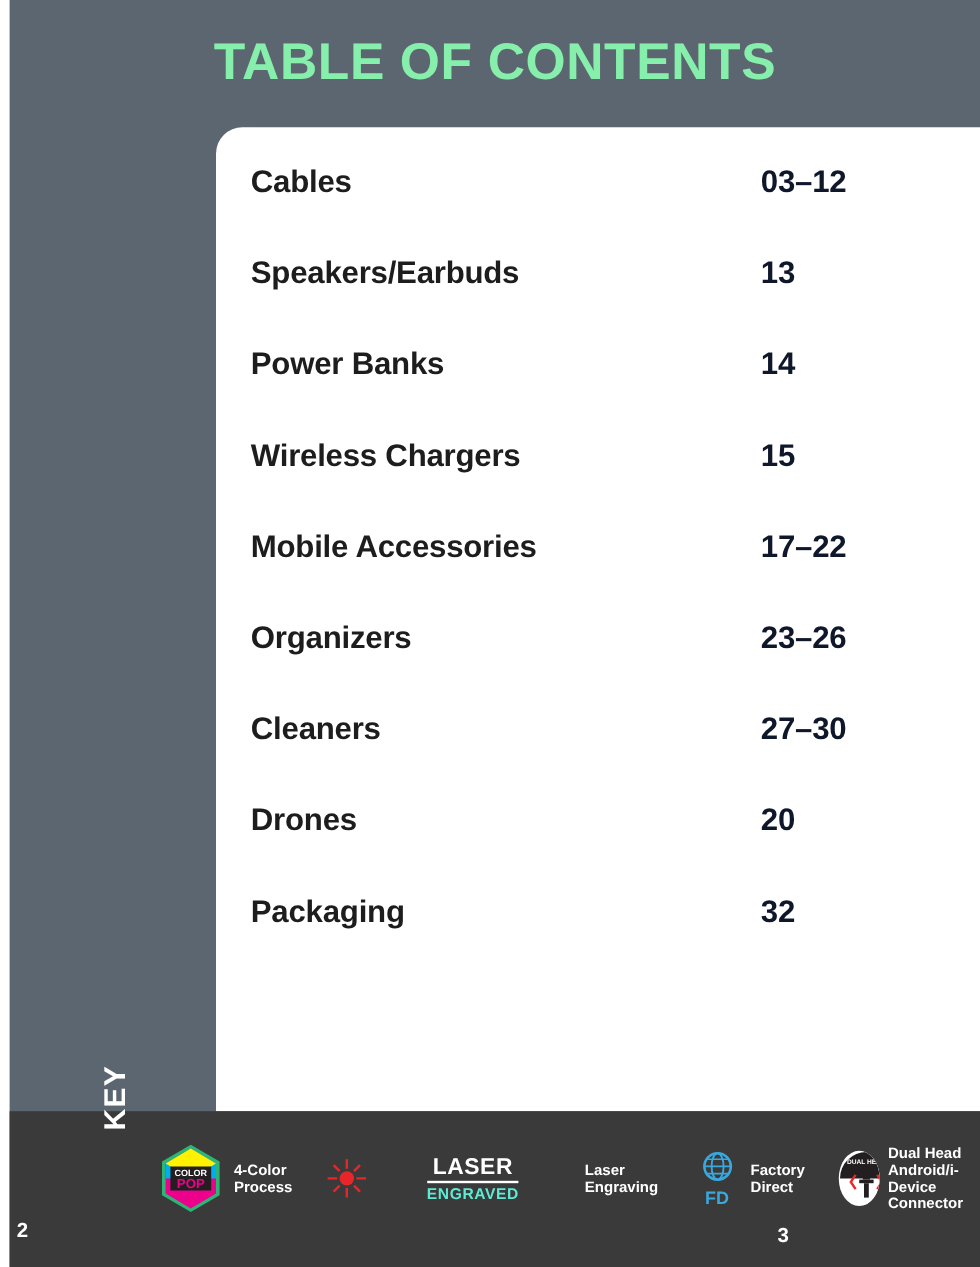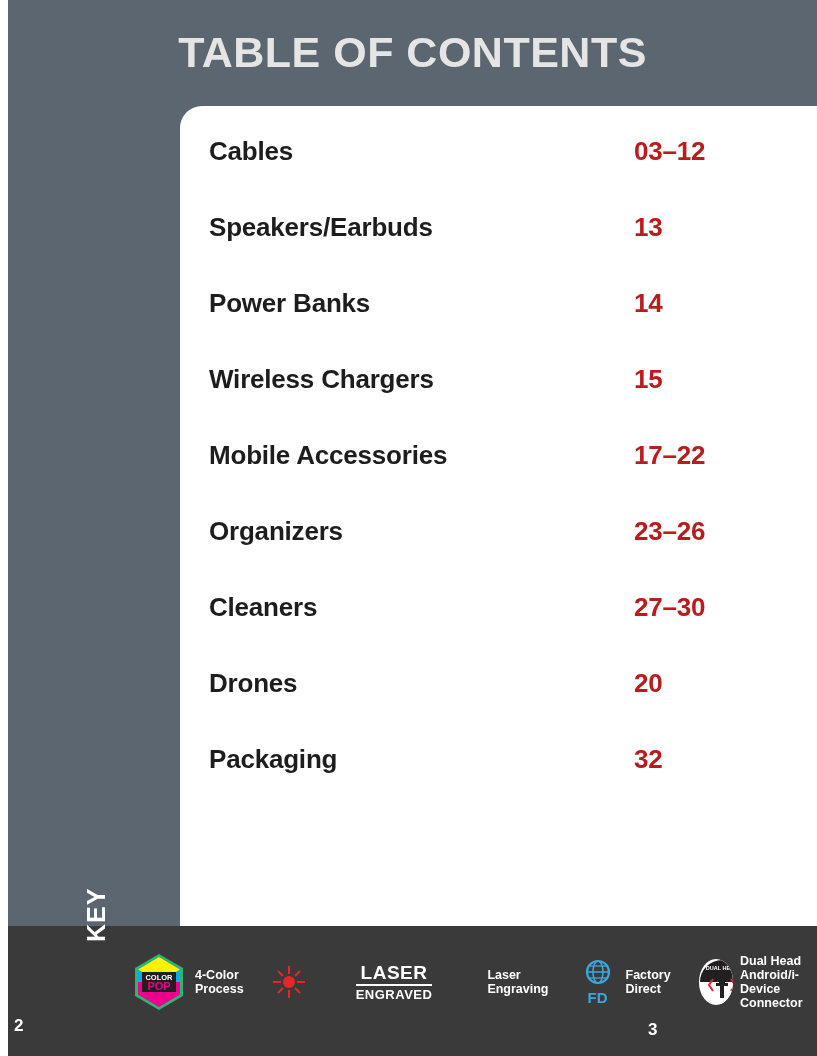--- a/index.html
+++ b/index.html
@@ -28,21 +28,21 @@
     width: 8px;
     height: 1056px;
     background: #ffffff;
   }
   .title {
     position: absolute;
     left: 8px;
     top: 28px;
     width: 809px;
     text-align: center;
-    color: #e5e5e5;
+    color: #86efac;
     font-size: 43px;
     font-weight: bold;
     letter-spacing: 0.5px;
   }
   .toc-card {
     position: absolute;
     left: 180px;
     top: 106px;
     width: 759px;
     height: 820px;
@@ -64,21 +64,21 @@
     padding-left: 29px;
   }
   .toc-label {
     color: #1d1d1d;
     font-size: 26px;
     font-weight: bold;
     width: 425px;
     letter-spacing: -0.2px;
   }
   .toc-pages {
-    color: #b91c1c;
+    color: #0f172a;
     font-size: 26px;
     font-weight: bold;
     letter-spacing: -0.2px;
   }
   
   .key-bar {
     position: absolute;
     left: 8px;
     top: 926px;
     width: 809px;
@@ -170,21 +170,21 @@
     font-weight: bold;
     letter-spacing: 0.5px;
     line-height: 19px;
   }
   .laser-rule {
     height: 2px;
     background: #ffffff;
     margin: 2px 0;
   }
   .laser-bottom {
-    color: #ffffff;
+    color: #5eead4;
     font-size: 13px;
     font-weight: bold;
     letter-spacing: 0.5px;
     line-height: 14px;
   }
   
   .fd-badge {
     width: 42px;
     text-align: center;
     color: #3aa7dd;

